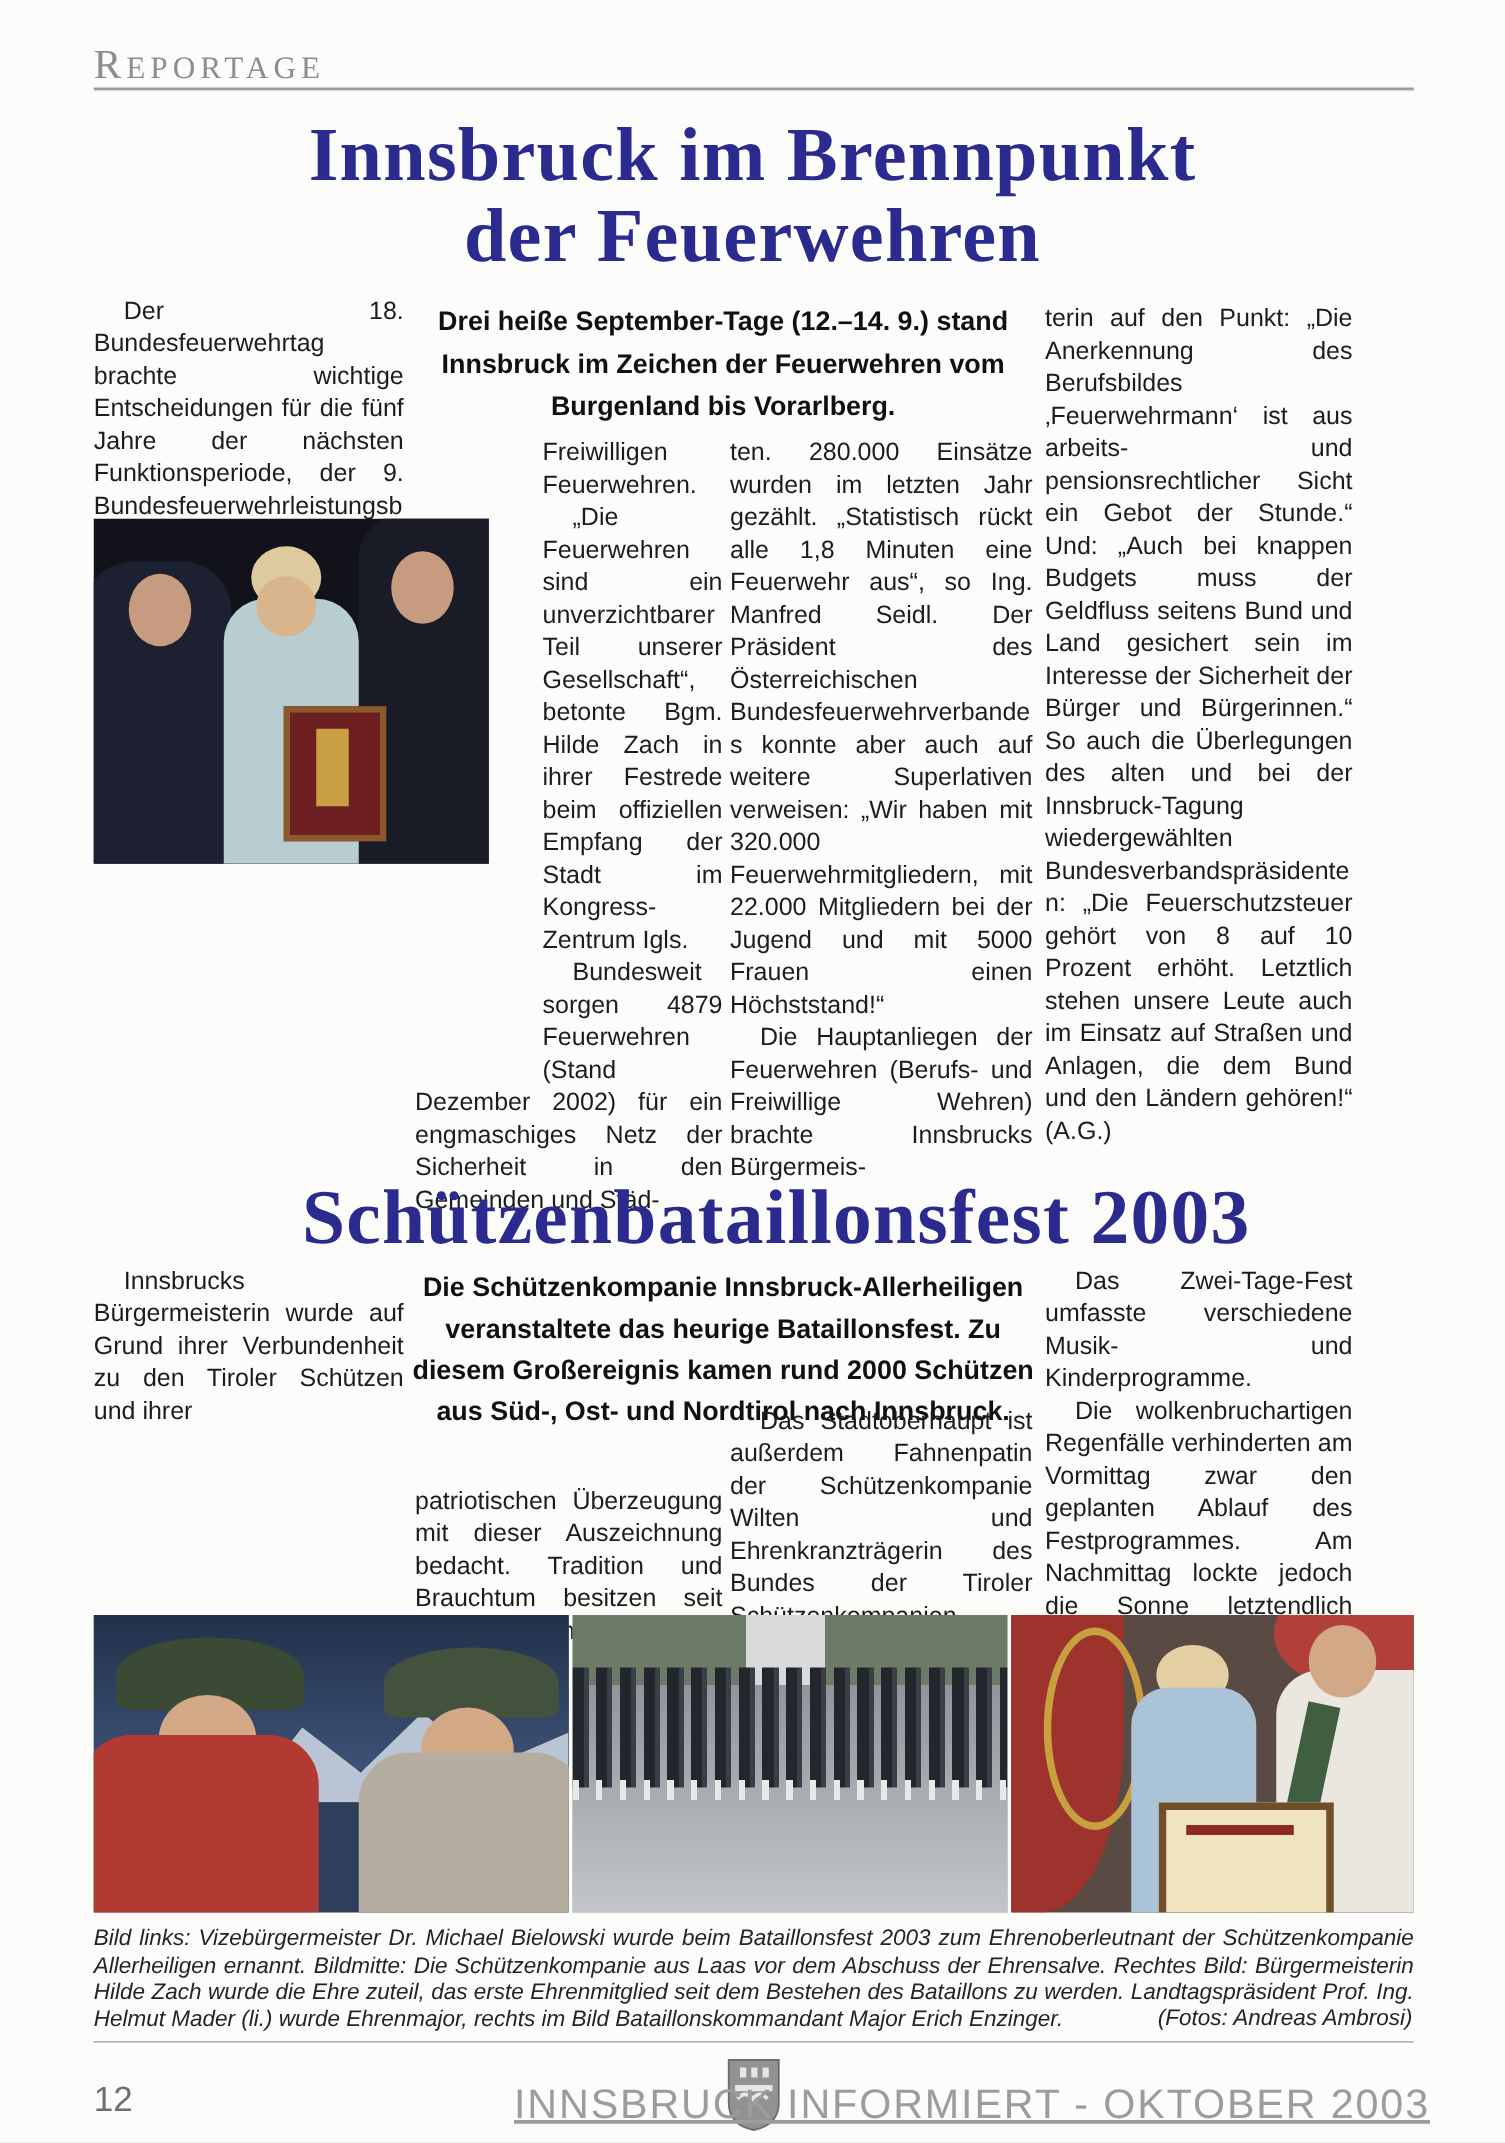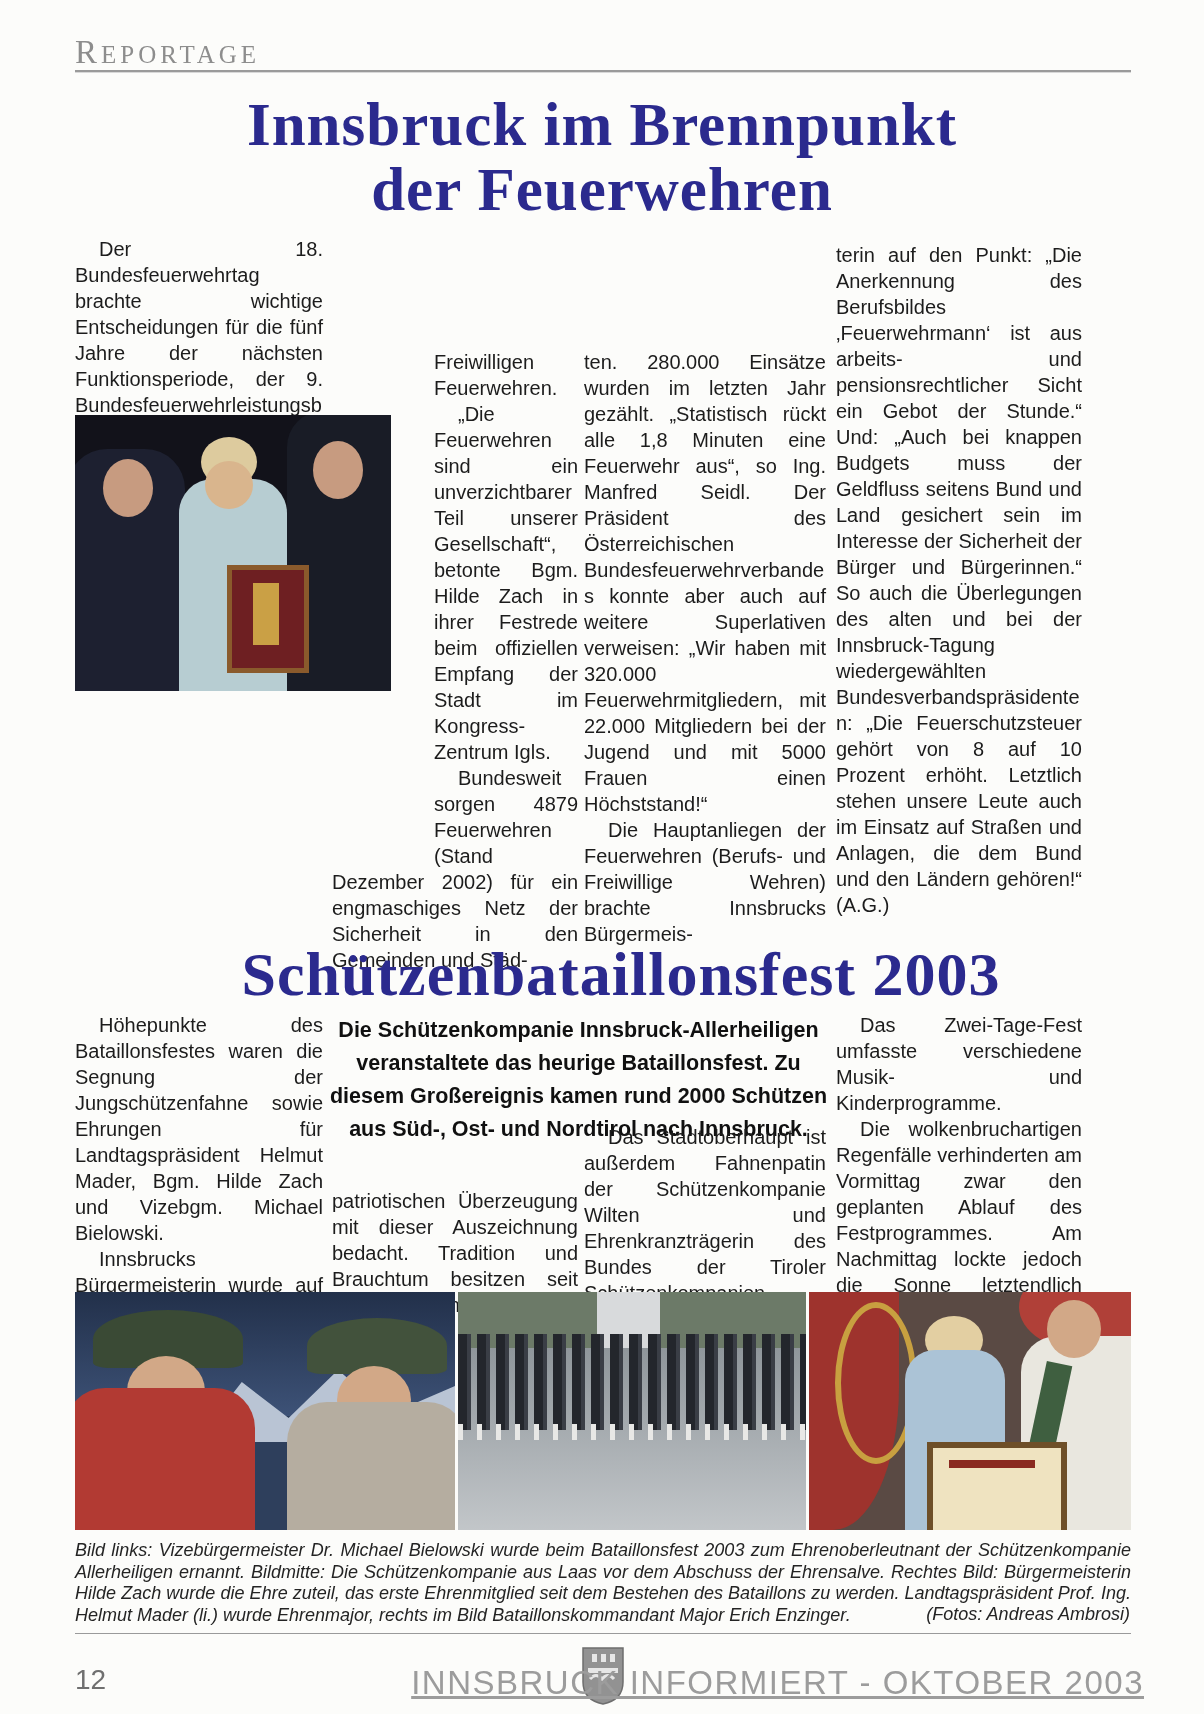--- a/index.html
+++ b/index.html
@@ -114,20 +114,21 @@
 </head>
 <body>
 
 <div class="page">
 
   <div class="kicker">Reportage</div>
   <div class="rule rule-top"></div>
 
   <h1 class="headline h1a"><span>Innsbruck im Brennpunkt</span><br><span>der Feuerwehren</span></h1>
 
+  <p class="intro intro1">Drei heiße September-Tage (12.–14. 9.) stand Innsbruck im Zeichen der Feuerwehren vom Burgenland bis Vorarlberg.</p>
 
   <div class="col a1col1">
     <p class="ind">Der 18. Bundesfeuerwehrtag brachte wichtige Entscheidungen für die fünf Jahre der nächsten Funktionsperiode, der 9. Bundesfeuerwehrleistungsbewerb war der Leistungsbeweis der</p>
   </div>
 
   <div class="col a1col2">
     <div class="photo-spacer"></div>
     <p>Freiwilligen Feuerwehren.</p>
     <p class="ind">„Die Feuerwehren sind ein unverzichtbarer Teil unserer Gesellschaft“, betonte Bgm. Hilde Zach in ihrer Festrede beim offiziellen Empfang der Stadt im Kongress-Zentrum Igls.</p>
     <p class="ind">Bundesweit sorgen 4879 Feuerwehren (Stand Dezember 2002) für ein engmaschiges Netz der Sicherheit in den Gemeinden und Städ-</p>
@@ -153,21 +154,20 @@
     <div class="p1-plaque"></div>
     <div class="p1-gold"></div>
   </div>
 
 
   <h1 class="headline h2a">Schützenbataillonsfest 2003</h1>
 
   <p class="intro intro2">Die Schützenkompanie Innsbruck-Allerheiligen veranstaltete das heurige Bataillonsfest. Zu diesem Großereignis kamen rund 2000 Schützen aus Süd-, Ost- und Nordtirol nach Innsbruck.</p>
 
   <div class="col a2col1">
-    <p class="ind">Höhepunkte des Bataillonsfestes waren die Segnung der Jungschützenfahne sowie Ehrungen für Landtagspräsident Helmut Mader, Bgm. Hilde Zach und Vizebgm. Michael Bielowski.</p>
     <p class="ind">Innsbrucks Bürgermeisterin wurde auf Grund ihrer Verbundenheit zu den Tiroler Schützen und ihrer</p>
   </div>
 
   <div class="col a2col2">
     <p>patriotischen Überzeugung mit dieser Auszeichnung bedacht. Tradition und Brauchtum besitzen seit Jahren einen hohen Stellenwert in ihrem Leben.</p>
   </div>
 
   <div class="col a2col3">
     <p class="ind">Das Stadtoberhaupt ist außerdem Fahnenpatin der Schützenkompanie Wilten und Ehrenkranzträgerin des Bundes der Tiroler Schützenkompanien.</p>
   </div>

